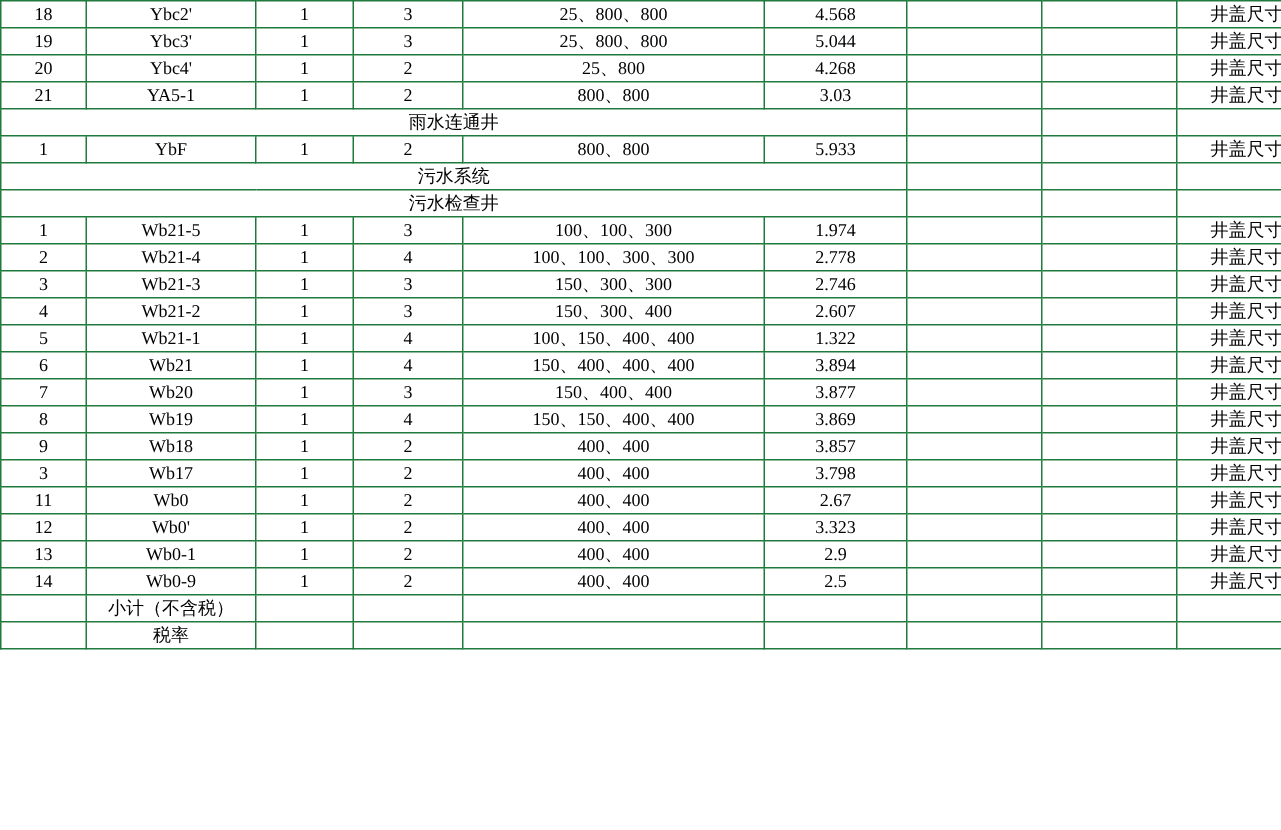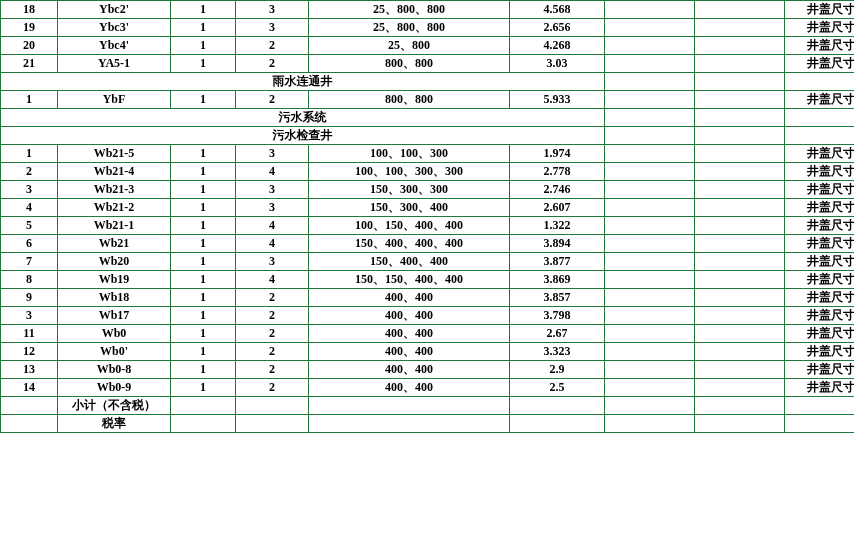--- a/index.html
+++ b/index.html
@@ -13,21 +13,20 @@
     font-family: "Liberation Serif", serif;
     font-size: 12px;
     color: #000000;
     overflow: hidden;
   }
   .sheet {
     position: relative;
     width: 854px;
     height: 553px;
     background: #ffffff;
-    font-weight: bold;
   }
   table.grid {
     border-collapse: collapse;
     table-layout: fixed;
     width: 850px;
     margin: 0;
   }
   table.grid td {
     border: 1px solid #1f7a3d;
     padding: 0 2px;
@@ -83,21 +82,21 @@
           <td class="c-blank1"></td>
           <td class="c-blank2 nb-right"></td>
           <td class="c-note note-small">井盖尺寸700</td>
         </tr>
         <tr>
           <td class="c-idx">19</td>
           <td class="c-name">Ybc3'</td>
           <td class="c-qty">1</td>
           <td class="c-num">3</td>
           <td class="c-spec">25、800、800</td>
-          <td class="c-depth">2.656</td>
+          <td class="c-depth">5.044</td>
           <td class="c-blank1"></td>
           <td class="c-blank2 nb-right"></td>
           <td class="c-note note-small">井盖尺寸700</td>
         </tr>
         <tr>
           <td class="c-idx">20</td>
           <td class="c-name">Ybc4'</td>
           <td class="c-qty">1</td>
           <td class="c-num">2</td>
           <td class="c-spec">25、800</td>
@@ -273,21 +272,21 @@
           <td class="c-qty">1</td>
           <td class="c-num">2</td>
           <td class="c-spec">400、400</td>
           <td class="c-depth">3.323</td>
           <td class="c-blank1"></td>
           <td class="c-blank2 nb-right"></td>
           <td class="c-note note-small">井盖尺寸700</td>
         </tr>
         <tr>
           <td class="c-idx">13</td>
-          <td class="c-name">Wb0-8</td>
+          <td class="c-name">Wb0-1</td>
           <td class="c-qty">1</td>
           <td class="c-num">2</td>
           <td class="c-spec">400、400</td>
           <td class="c-depth">2.9</td>
           <td class="c-blank1"></td>
           <td class="c-blank2 nb-right"></td>
           <td class="c-note note-small">井盖尺寸700</td>
         </tr>
         <tr>
           <td class="c-idx tall">14</td>

